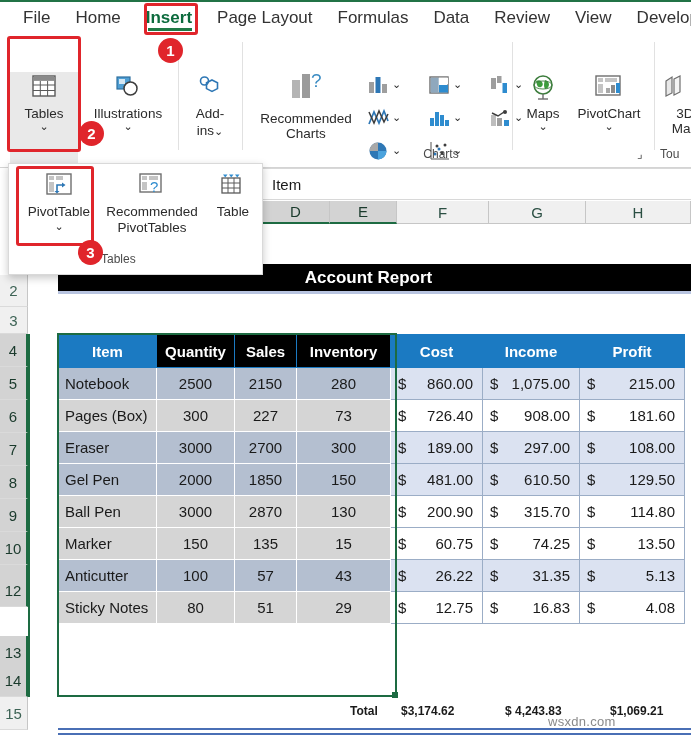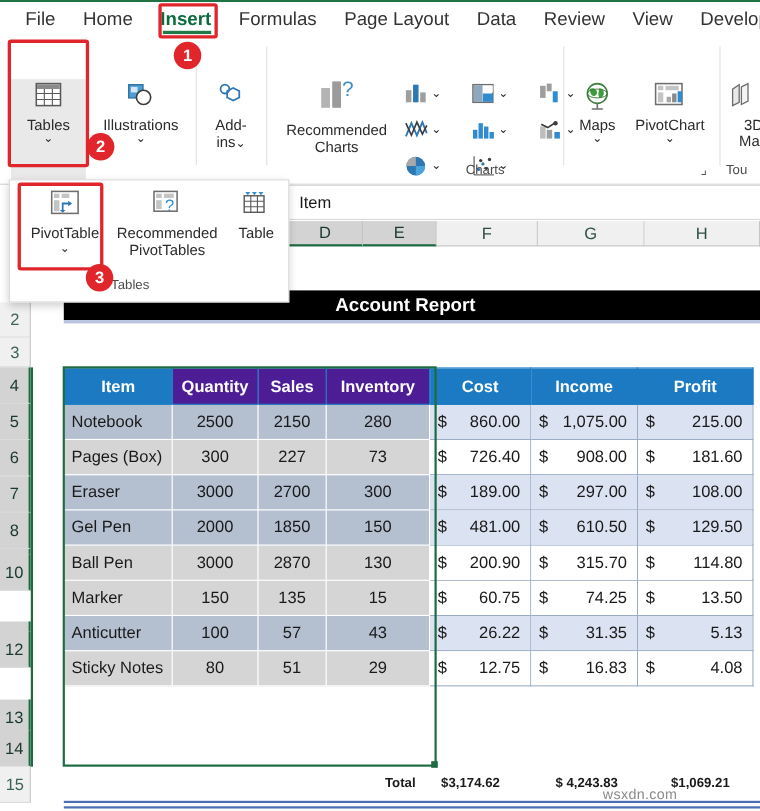--- a/index.html
+++ b/index.html
@@ -108,21 +108,21 @@
   }
   .dtable th, .dtable td {
     border:1px solid #ffffff;
     font-size:15px; height:32px; padding:0 6px;
     font-family:"Liberation Sans", sans-serif;
   }
   .dtable th {
     background:#1b7ac2; color:#ffffff; font-weight:bold; text-align:center;
     border:1px solid #1b7ac2; height:33px;
   }
-  .dtable th.hdr-dark { background:#4c1d95; }
+  .dtable th.hdr-dark { background:#000000; }
   td.c-item { text-align:left; color:#1a1a1a; }
   td.c-num  { text-align:center; color:#1a1a1a; }
   td.c-money { text-align:right; color:#1a1a1a; position:relative; padding-right:9px; }
   td.c-money .dsym { position:absolute; left:7px; }
   tr.odd  td.c-item, tr.odd  td.c-num { background:#b4bfd0; }
   tr.even td.c-item, tr.even td.c-num { background:#d5d5d5; }
   tr.odd  td.c-money { background:#dbe2f1; }
   tr.even td.c-money { background:#ffffff; }
   td.c-money { border:1px solid #9badc6; }
 
@@ -152,22 +152,22 @@
 <body>
 
 <div id="app">
 
   <div class="ribbon-top-rule"></div>
 
   <div class="tabbar">
     <div class="tab" style="margin-left:12px">File</div>
     <div class="tab">Home</div>
     <div class="tab active">Insert</div>
+    <div class="tab">Page Layout</div>
     <div class="tab">Formulas</div>
-    <div class="tab">Page Layout</div>
     <div class="tab">Data</div>
     <div class="tab">Review</div>
     <div class="tab">View</div>
     <div class="tab">Developer</div>
   </div>
   <div class="tab-underline"></div>
 
   <div class="ribbon-body">
 
     <div class="tables-hl"></div>
@@ -405,21 +405,21 @@
   <div class="colhead" style="left:586px; width:105px;">H</div>
 
   <div class="rowhead" style="top:275px; height:32px;">2</div>
   <div class="rowhead" style="top:307px; height:27px;">3</div>
   <div class="rowhead sel" style="top:334px; height:33px;">4</div>
   <div class="rowhead sel" style="top:367px; height:33px;">5</div>
   <div class="rowhead sel" style="top:400px; height:33px;">6</div>
   <div class="rowhead sel" style="top:433px; height:33px;">7</div>
   <div class="rowhead sel" style="top:466px; height:33px;">8</div>
   <div class="rowhead sel" style="top:499px; height:33px;">9</div>
-  <div class="rowhead sel" style="top:504px; height:33px;">10</div>
+  <div class="rowhead sel" style="top:532px; height:33px;">10</div>
   <div class="rowhead sel" style="top:565px; height:33px;">11</div>
   <div class="rowhead sel" style="top:574px; height:33px;">12</div>
   <div class="rowhead sel" style="top:636px; height:33px;">13</div>
   <div class="rowhead sel" style="top:664px; height:33px;">14</div>
   <div class="rowhead" style="top:697px; height:33px;">15</div>
 
   <div class="rowgutter selband" style="top:334px; height:363px;"></div>
 
   <div class="titlebar">
     <div class="t">Account Report</div>

